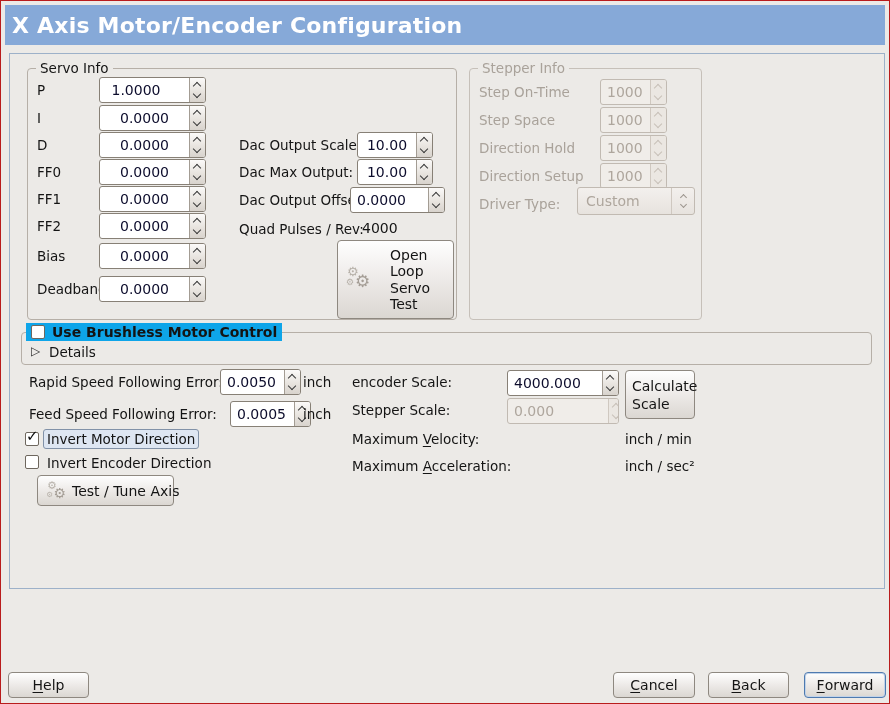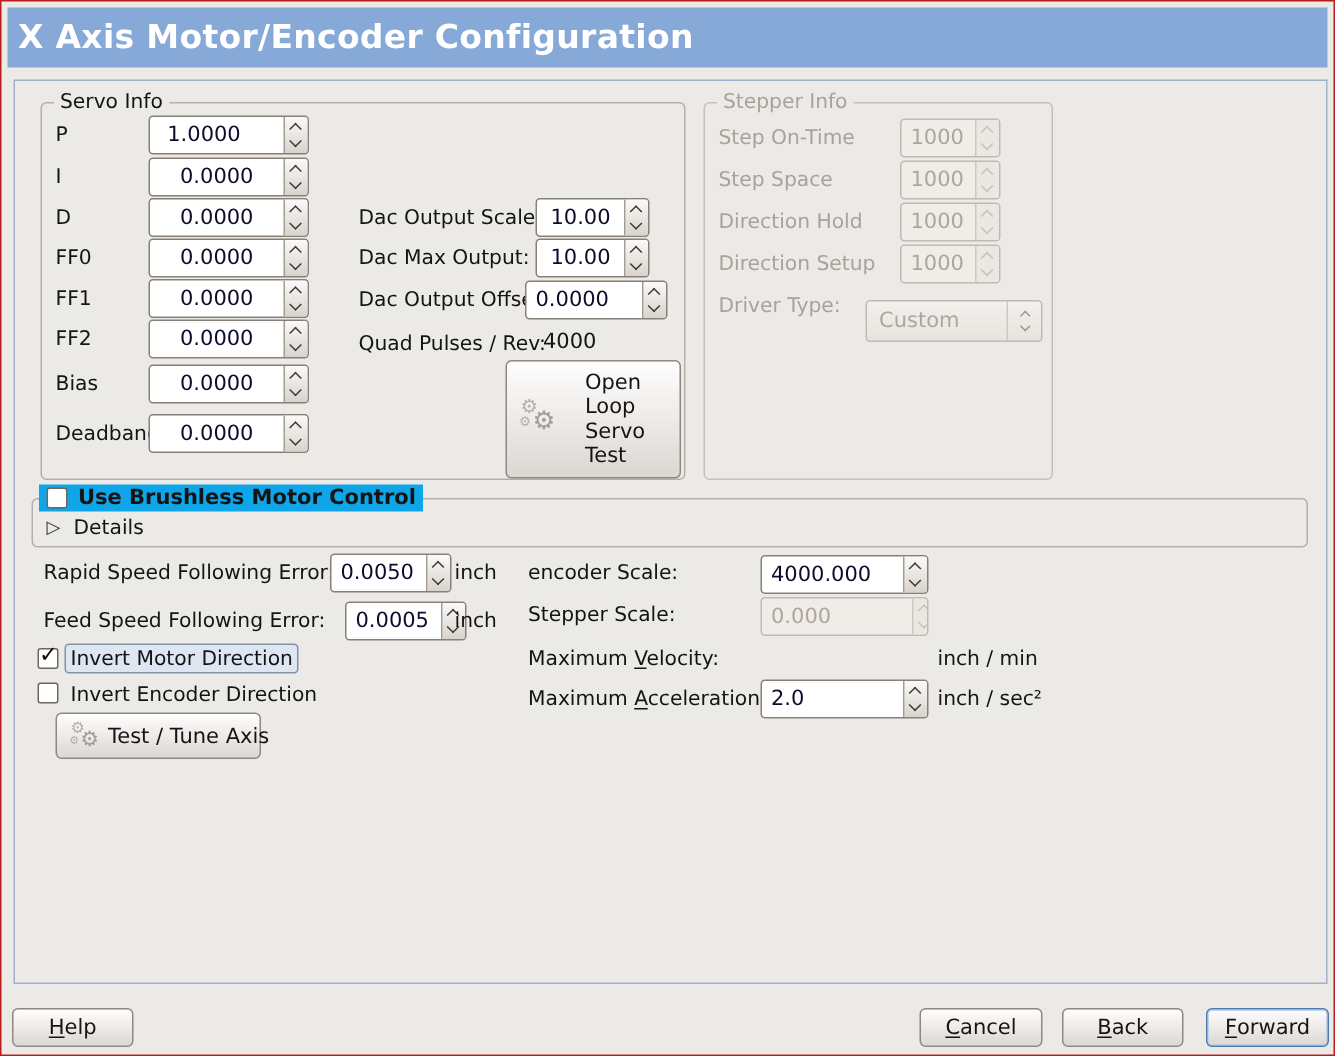--- a/index.html
+++ b/index.html
@@ -1,20 +1,20 @@
 <!DOCTYPE html>
 <html><head>
 <meta charset="utf-8">
 <style>
   html,body{margin:0;padding:0;background:#d8d4d0;font-family:"DejaVu Sans","Liberation Sans",sans-serif;}
   *{box-sizing:border-box;}
   .window{position:relative;width:890px;height:704px;background:#eceae7;border:1px solid #b91c1c;overflow:hidden;}
   .titlebar{position:absolute;left:4px;top:4px;right:4px;height:40px;background:#86a9d8;display:flex;align-items:center;padding:0 7px;}
   .titlebar span{color:#ffffff;font-size:22px;font-weight:bold;letter-spacing:0.2px;}
-  .content{position:absolute;left:8px;top:52px;width:876px;height:603px;border:1px solid #9db1c9;padding-left:24px;}
+  .content{position:absolute;left:8px;top:52px;width:876px;height:536px;border:1px solid #9db1c9;padding-left:24px;}
   .lbl{position:absolute;font-size:13.5px;color:#141414;white-space:nowrap;line-height:18px;}
   .lbl.gray{color:#a9a29a;}
   .lbl.b{font-weight:bold;}
   .mn{text-decoration:underline;text-underline-offset:2px;}
   .frame{position:absolute;border:1px solid #b6afa7;border-radius:4px;}
   .frame.dis{border-color:#c6c0b9;}
   .legend{position:absolute;top:-9px;left:8px;background:#eceae7;padding:0 4px;font-size:13.5px;color:#141414;white-space:nowrap;}
   .legend.gray{color:#a9a29a;}
   .spin{position:absolute;display:flex;height:26px;background:#ffffff;border:1px solid #878076;border-radius:3px;overflow:hidden;}
   .spin .val{flex:1;display:flex;align-items:center;padding:0 6px;font-size:14px;color:#0c0c2c;white-space:nowrap;}
@@ -215,21 +215,21 @@
     <span class="lbl gray" style="left:469px;top:113px;">Direction Setup</span>
     <div class="spin dis" style="left:590px;top:109px;width:67px;">
       <span class="val">1000</span>
       <span class="btns">
           <i class="cu"></i>
           <i class="cd"></i>
         </span>
     </div>
 
     <span class="lbl gray" style="left:469px;top:141px;">Driver Type:</span>
-    <div class="combo" style="left:567px;top:146px;width:118px;height:28px;">
+    <div class="combo" style="left:567px;top:133px;width:118px;height:28px;">
       <span class="cval">Custom</span>
       <span class="cbtn">
           <i class="ccu"></i>
           <i class="ccd"></i>
         </span>
     </div>
 
     <div class="frame" style="left:11px;top:278px;width:851px;height:33px;"></div>
     <div style="position:absolute;left:16px;top:269px;background:#0ea5e9;padding:0 5px;display:flex;align-items:center;gap:7px;height:18px;">
       <span class="cb" style="position:relative;flex:0 0 auto;"></span>
@@ -276,41 +276,38 @@
     </div>
 
     <span class="lbl" style="left:342px;top:319px;">encoder Scale:</span>
     <div class="spin" style="left:497px;top:316px;width:112px;">
       <span class="val">4000.000</span>
       <span class="btns">
           <i class="cu"></i>
           <i class="cd"></i>
         </span>
     </div>
+    <div class="btn calcbtn" style="left:615px;top:316px;width:70px;height:49px;display:flex;">
+      <span>Calculate</span>
+      <span>Scale</span>
+    </div>
 
     <span class="lbl" style="left:342px;top:347px;">Stepper Scale:</span>
     <div class="spin dis" style="left:497px;top:344px;width:112px;gap:48px;">
       <span class="val">0.000</span>
       <span class="btns">
           <i class="cu"></i>
           <i class="cd"></i>
         </span>
     </div>
 
     <span class="lbl" style="left:342px;top:376px;"><span>Maximum </span><span class="mn">V</span><span>elocity:</span></span>
     <span class="lbl" style="left:615px;top:376px;">inch / min</span>
 
     <span class="lbl" style="left:342px;top:403px;"><span>Maximum </span><span class="mn">A</span><span>cceleration:</span></span>
-    <div class="spin" style="left:497px;top:399px;width:112px;">
-      <span class="val">2.0</span>
-      <span class="btns">
-          <i class="cu"></i>
-          <i class="cd"></i>
-        </span>
-    </div>
     <span class="lbl" style="left:615px;top:403px;">inch / sec²</span>
 
   </div>
 
   <div class="btn" style="left:7px;top:671px;width:81px;height:26px;">
       <span class="mn">H</span>
       <span>elp</span>
     </div>
   <div class="btn" style="left:612px;top:671px;width:82px;height:26px;">
       <span class="mn">C</span>

